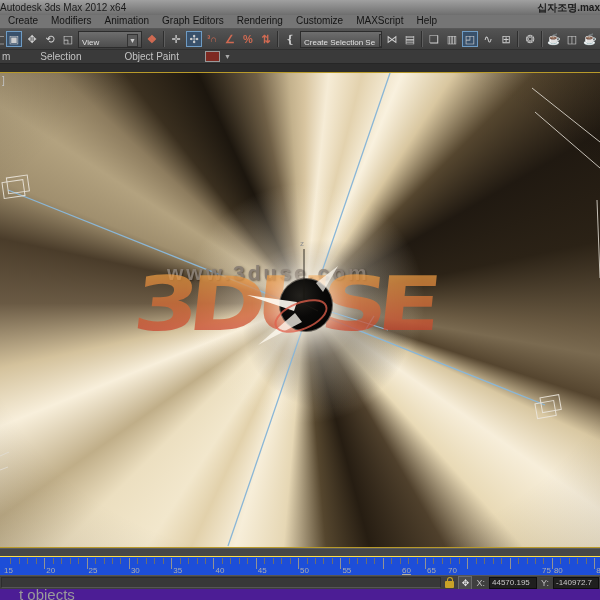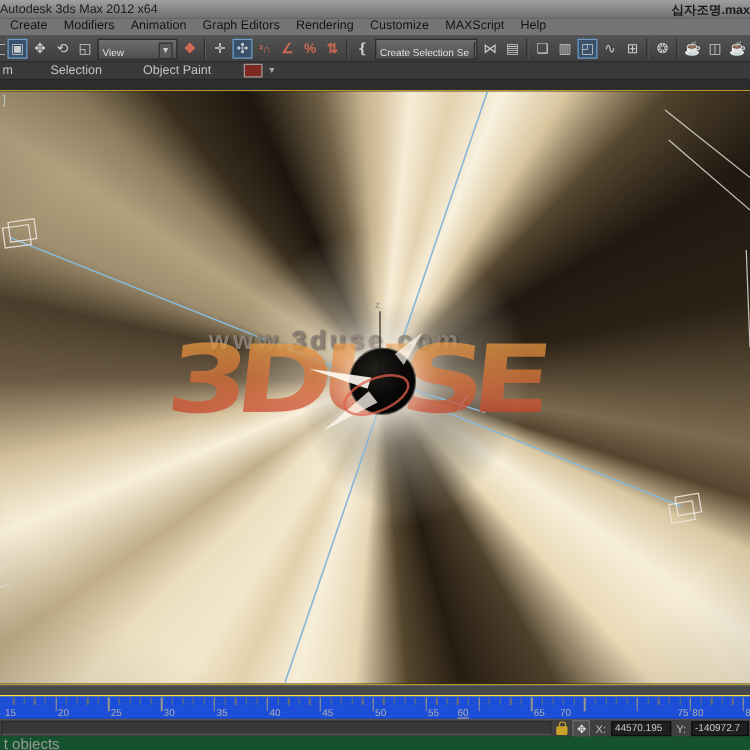--- a/index.html
+++ b/index.html
@@ -96,22 +96,22 @@
     border-radius:1px;margin-top:4px;flex:0 0 auto}
   .lock::before{content:"";position:absolute;top:-4px;left:1.5px;width:4px;height:4px;
     border:1.5px solid var(--lock-gold,#c9a227);border-bottom:none;border-radius:3px 3px 0 0}
   .abs-icon{width:12px;height:12px;background:#4c4c4c;border:1px solid #6a6a6a;
     color:#e2e2e2;font-size:9px;line-height:12px;text-align:center;flex:0 0 auto}
   .coord-label{font-size:9px;color:#bdbdbd;flex:0 0 auto}
   .coord-field{height:10px;background:#1f1f1f;border:1px solid #0e0e0e;color:#c8c8c8;
     font-size:8px;line-height:10px;padding:0 2px;flex:0 0 auto;white-space:nowrap;overflow:hidden}
   .coord-x{width:42px}
   .coord-y{width:40px}
-  .prompt-row{height:11px;background:#14532d;color:#9a9a9a;font-size:12px;
-    display:flex;align-items:center;padding-left:3px}
+  .prompt-row{height:11px;background:#4c1d95;color:#9a9a9a;font-size:15px;
+    display:flex;align-items:center;padding-left:19px}
 </style>
 </head>
 <body>
 
 <div class="titlebar">
   <span>Autodesk 3ds Max  2012 x64</span>
   <span class="fname">십자조명.max</span>
 </div>
 
 <div class="menubar">
@@ -161,21 +161,21 @@
   <span class="tbi">❂</span>
   <span class="sep"></span>
   <span class="tbi">☕</span>
   <span class="tbi">◫</span>
   <span class="tbi">☕</span>
 </div>
 
 <div class="ribbonrow">
   <span class="tab" style="margin-left:2px">m</span>
   <span class="tab" style="margin-left:30px">Selection</span>
-  <span class="tab" style="margin-left:33px">Object Paint</span>
+  <span class="tab" style="margin-left:43px">Object Paint</span>
   <span class="tab-ico"></span>
   <span class="tab-caret">▼</span>
 </div>
 <div class="gaprow"></div>
 
 <div class="viewport">
   <div class="vp-base"></div>
 
   <svg class="vp-svg" viewBox="0 0 600 474">
     <line class="ray" x1="8" y1="117" x2="545" y2="332"></line>
@@ -222,21 +222,21 @@
   <div class="ticks-major"></div>
   <span class="ruler-num" style="left: 4px;">15</span>
   <span class="ruler-num" style="left: 46.3px;">20</span>
   <span class="ruler-num" style="left: 88.6px;">25</span>
   <span class="ruler-num" style="left: 130.9px;">30</span>
   <span class="ruler-num" style="left: 173.2px;">35</span>
   <span class="ruler-num" style="left: 215.5px;">40</span>
   <span class="ruler-num" style="left: 257.8px;">45</span>
   <span class="ruler-num" style="left: 300.1px;">50</span>
   <span class="ruler-num" style="left: 342.4px;">55</span>
-  <span class="ruler-num" style="left: 366px; text-decoration: underline;">60</span>
+  <span class="ruler-num" style="left: 402px; text-decoration: underline;">60</span>
   <span class="ruler-num" style="left: 427px;">65</span>
   <span class="ruler-num" style="left: 448px;">70</span>
   <span class="ruler-num" style="left: 542px;">75</span>
   <span class="ruler-num" style="left: 553.9px;">80</span>
   <span class="ruler-num" style="left: 596.2px;">85</span>
 </div>
 
 <div class="status-row">
   <div class="prompt-field"></div>
   <div class="lock"></div>

